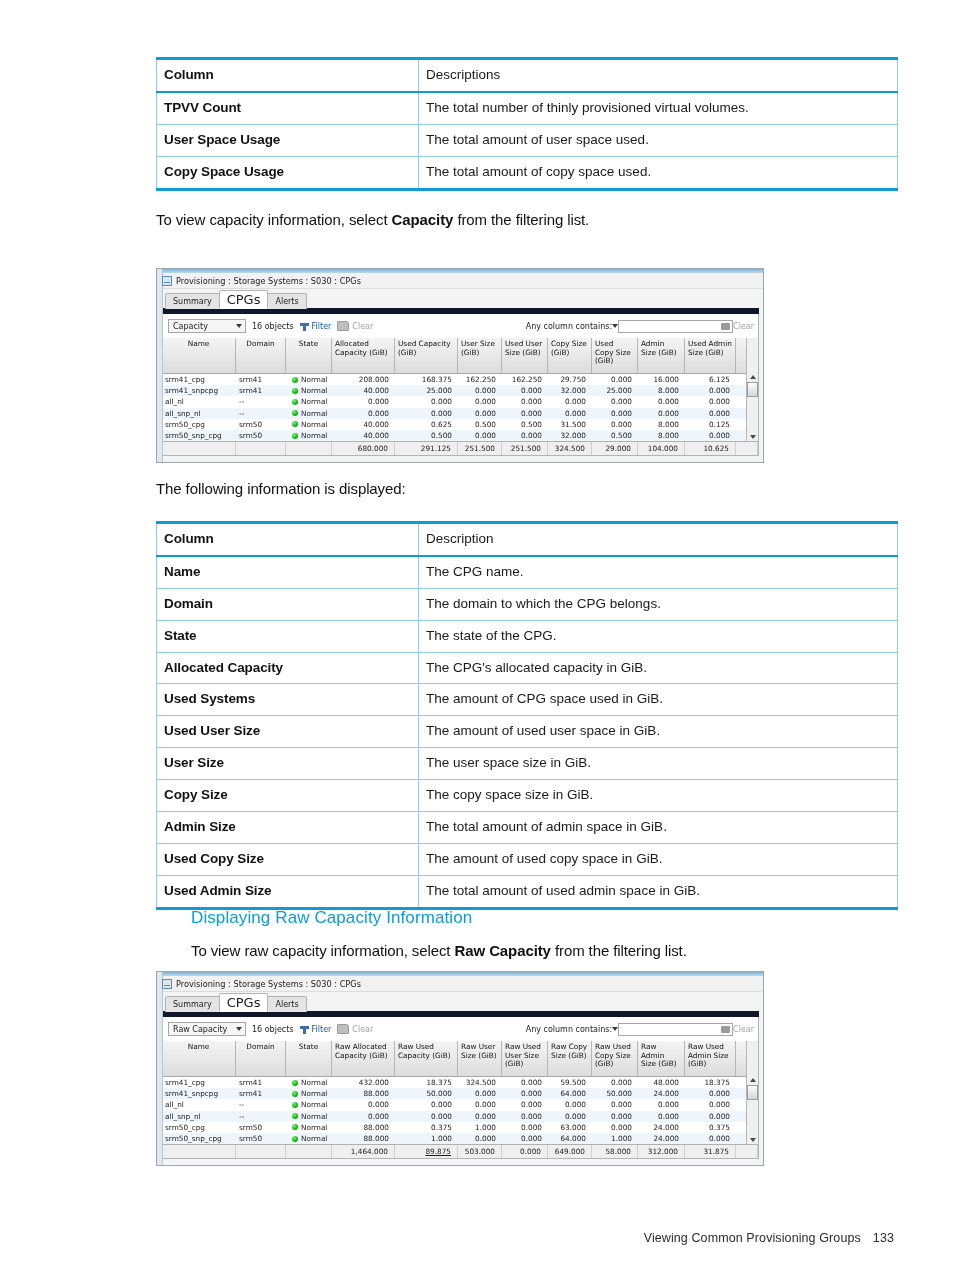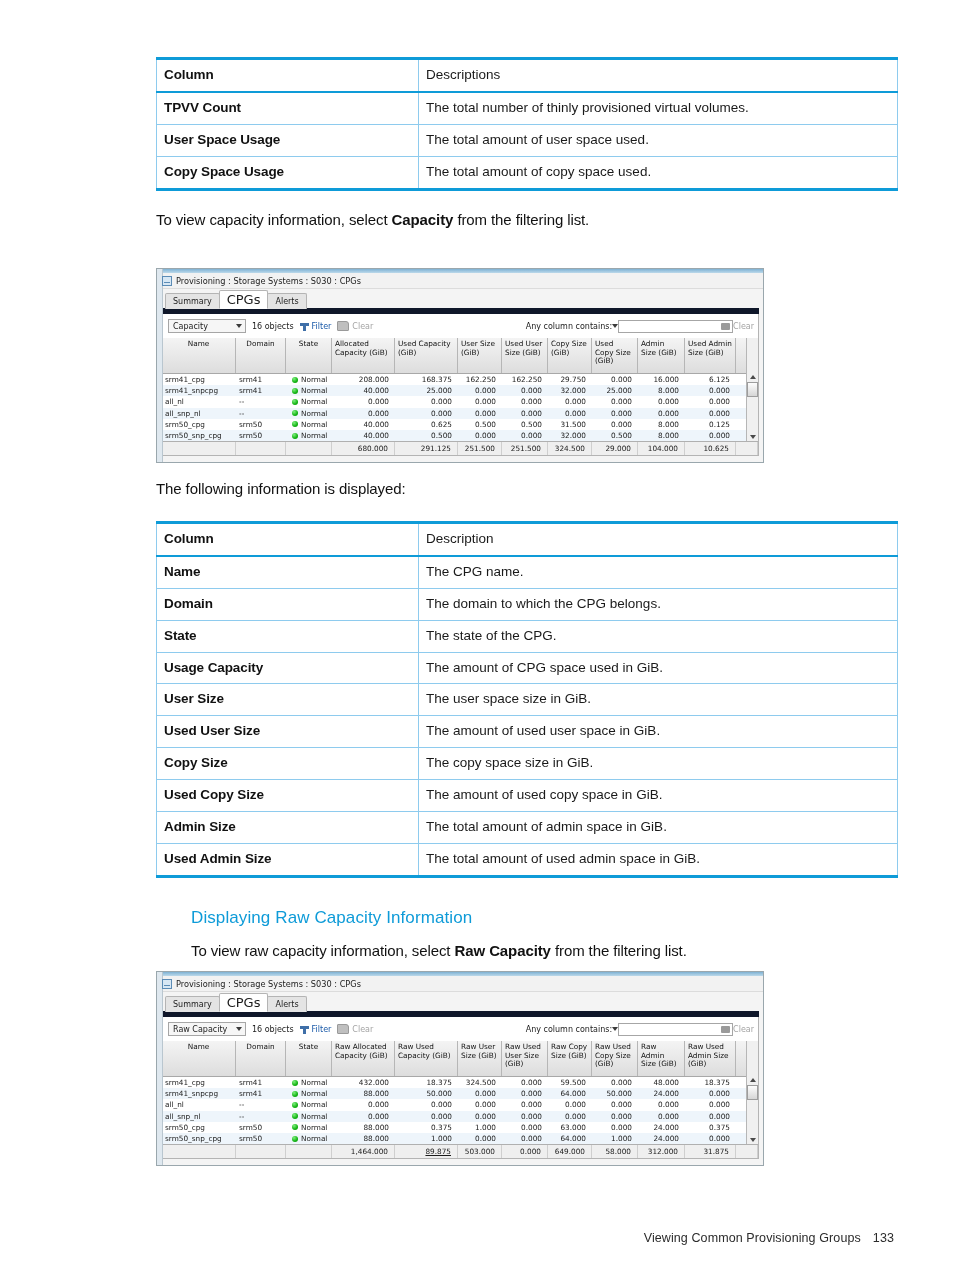--- a/index.html
+++ b/index.html
@@ -563,42 +563,46 @@
           </tr>
           <tr>
             <td class="k">Domain</td>
             <td class="v">The domain to which the CPG belongs.</td>
           </tr>
           <tr>
             <td class="k">State</td>
             <td class="v">The state of the CPG.</td>
           </tr>
           <tr>
-            <td class="k">Usage Capacity</td>
+            <td class="k">Allocated Capacity</td>
+            <td class="v">The CPG's allocated capacity in GiB.</td>
+          </tr>
+          <tr>
+            <td class="k">Used Systems</td>
             <td class="v">The amount of CPG space used in GiB.</td>
+          </tr>
+          <tr>
+            <td class="k">Used User Size</td>
+            <td class="v">The amount of used user space in GiB.</td>
           </tr>
           <tr>
             <td class="k">User Size</td>
             <td class="v">The user space size in GiB.</td>
           </tr>
           <tr>
-            <td class="k">Used User Size</td>
-            <td class="v">The amount of used user space in GiB.</td>
-          </tr>
-          <tr>
             <td class="k">Copy Size</td>
             <td class="v">The copy space size in GiB.</td>
           </tr>
           <tr>
+            <td class="k">Admin Size</td>
+            <td class="v">The total amount of admin space in GiB.</td>
+          </tr>
+          <tr>
             <td class="k">Used Copy Size</td>
             <td class="v">The amount of used copy space in GiB.</td>
-          </tr>
-          <tr>
-            <td class="k">Admin Size</td>
-            <td class="v">The total amount of admin space in GiB.</td>
           </tr>
           <tr class="botline">
             <td class="k">Used Admin Size</td>
             <td class="v">The total amount of used admin space in GiB.</td>
           </tr>
         </tbody>
     </table>
   </div>
 
   <div style="position:absolute; left:156px; top:908px; width:742px;margin-left:35px;">

